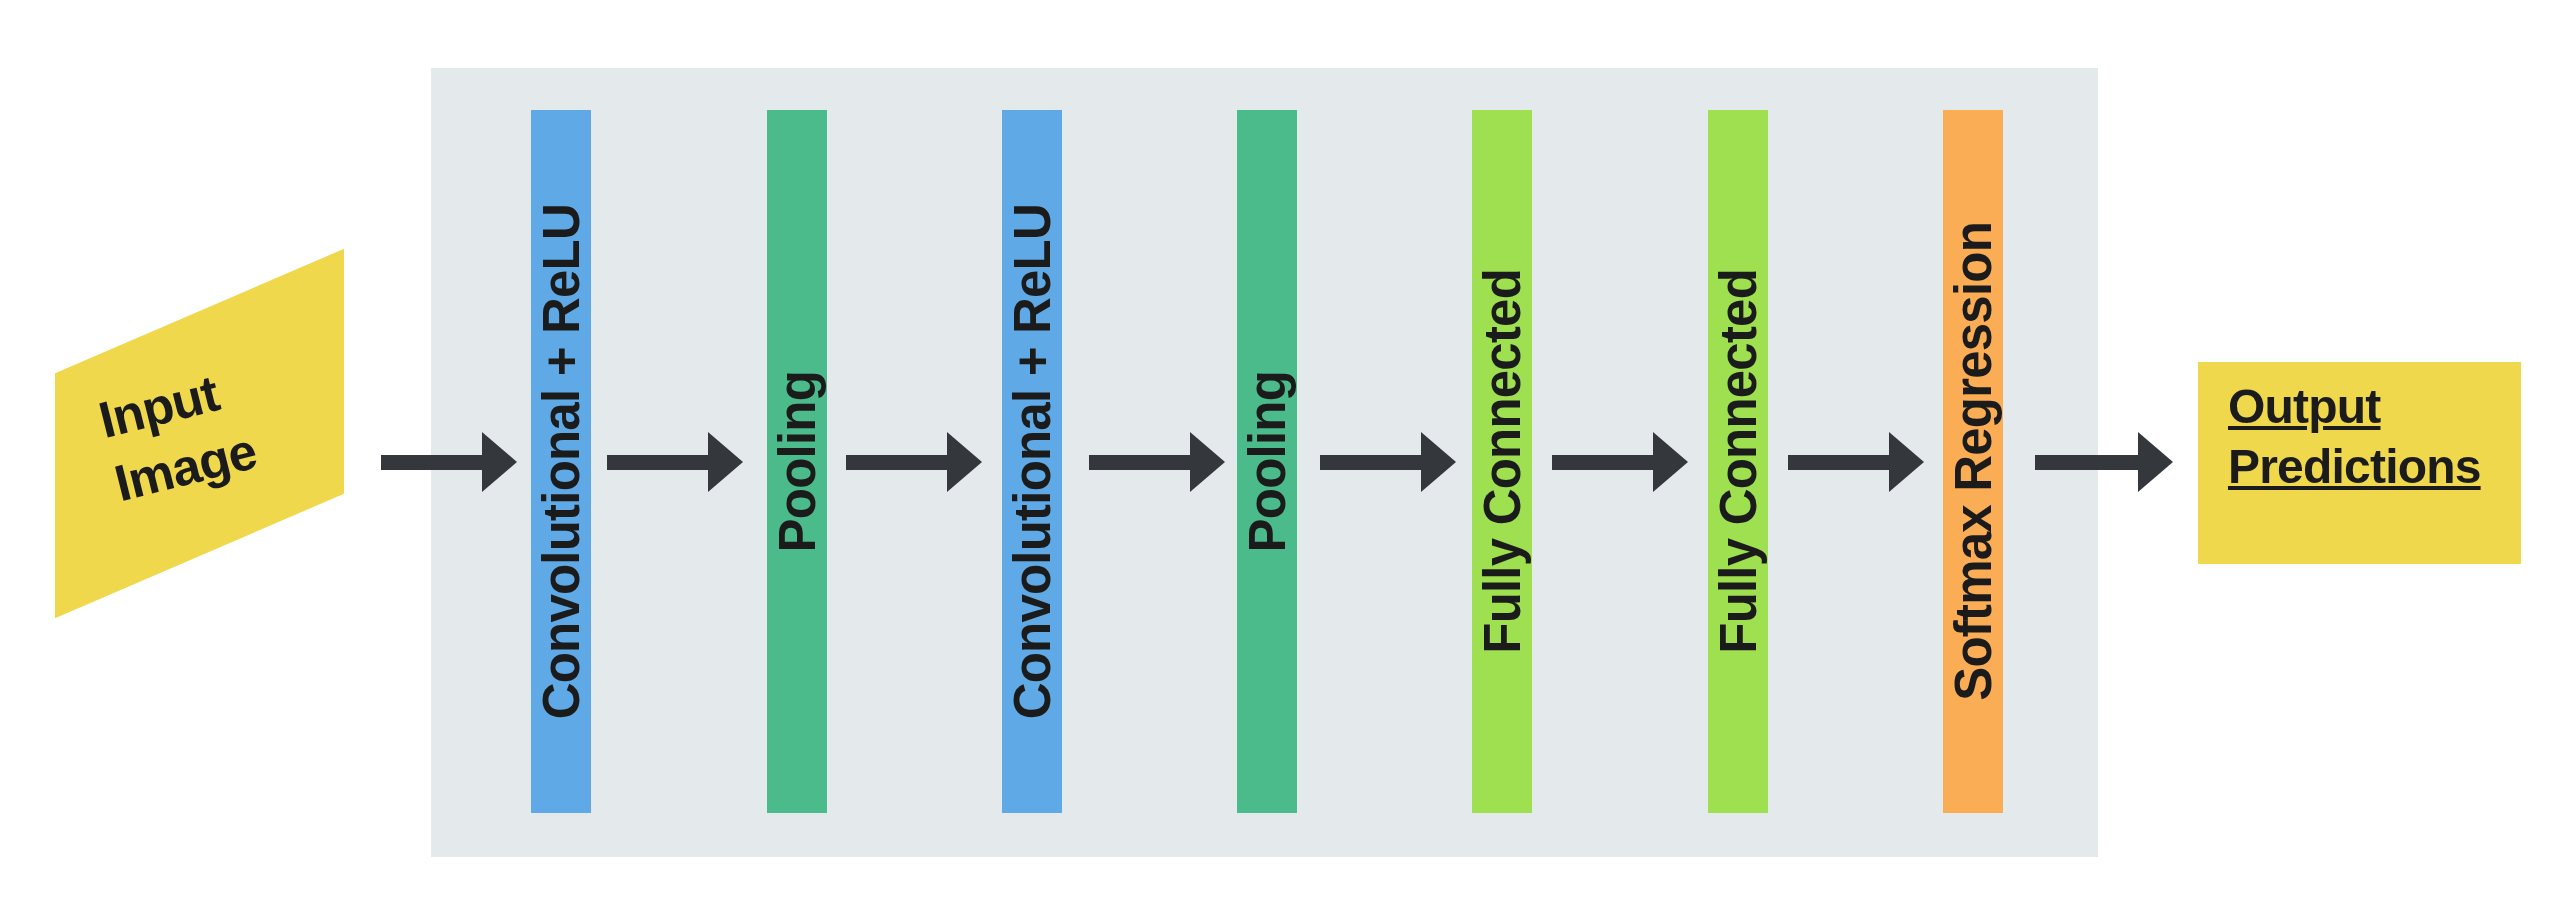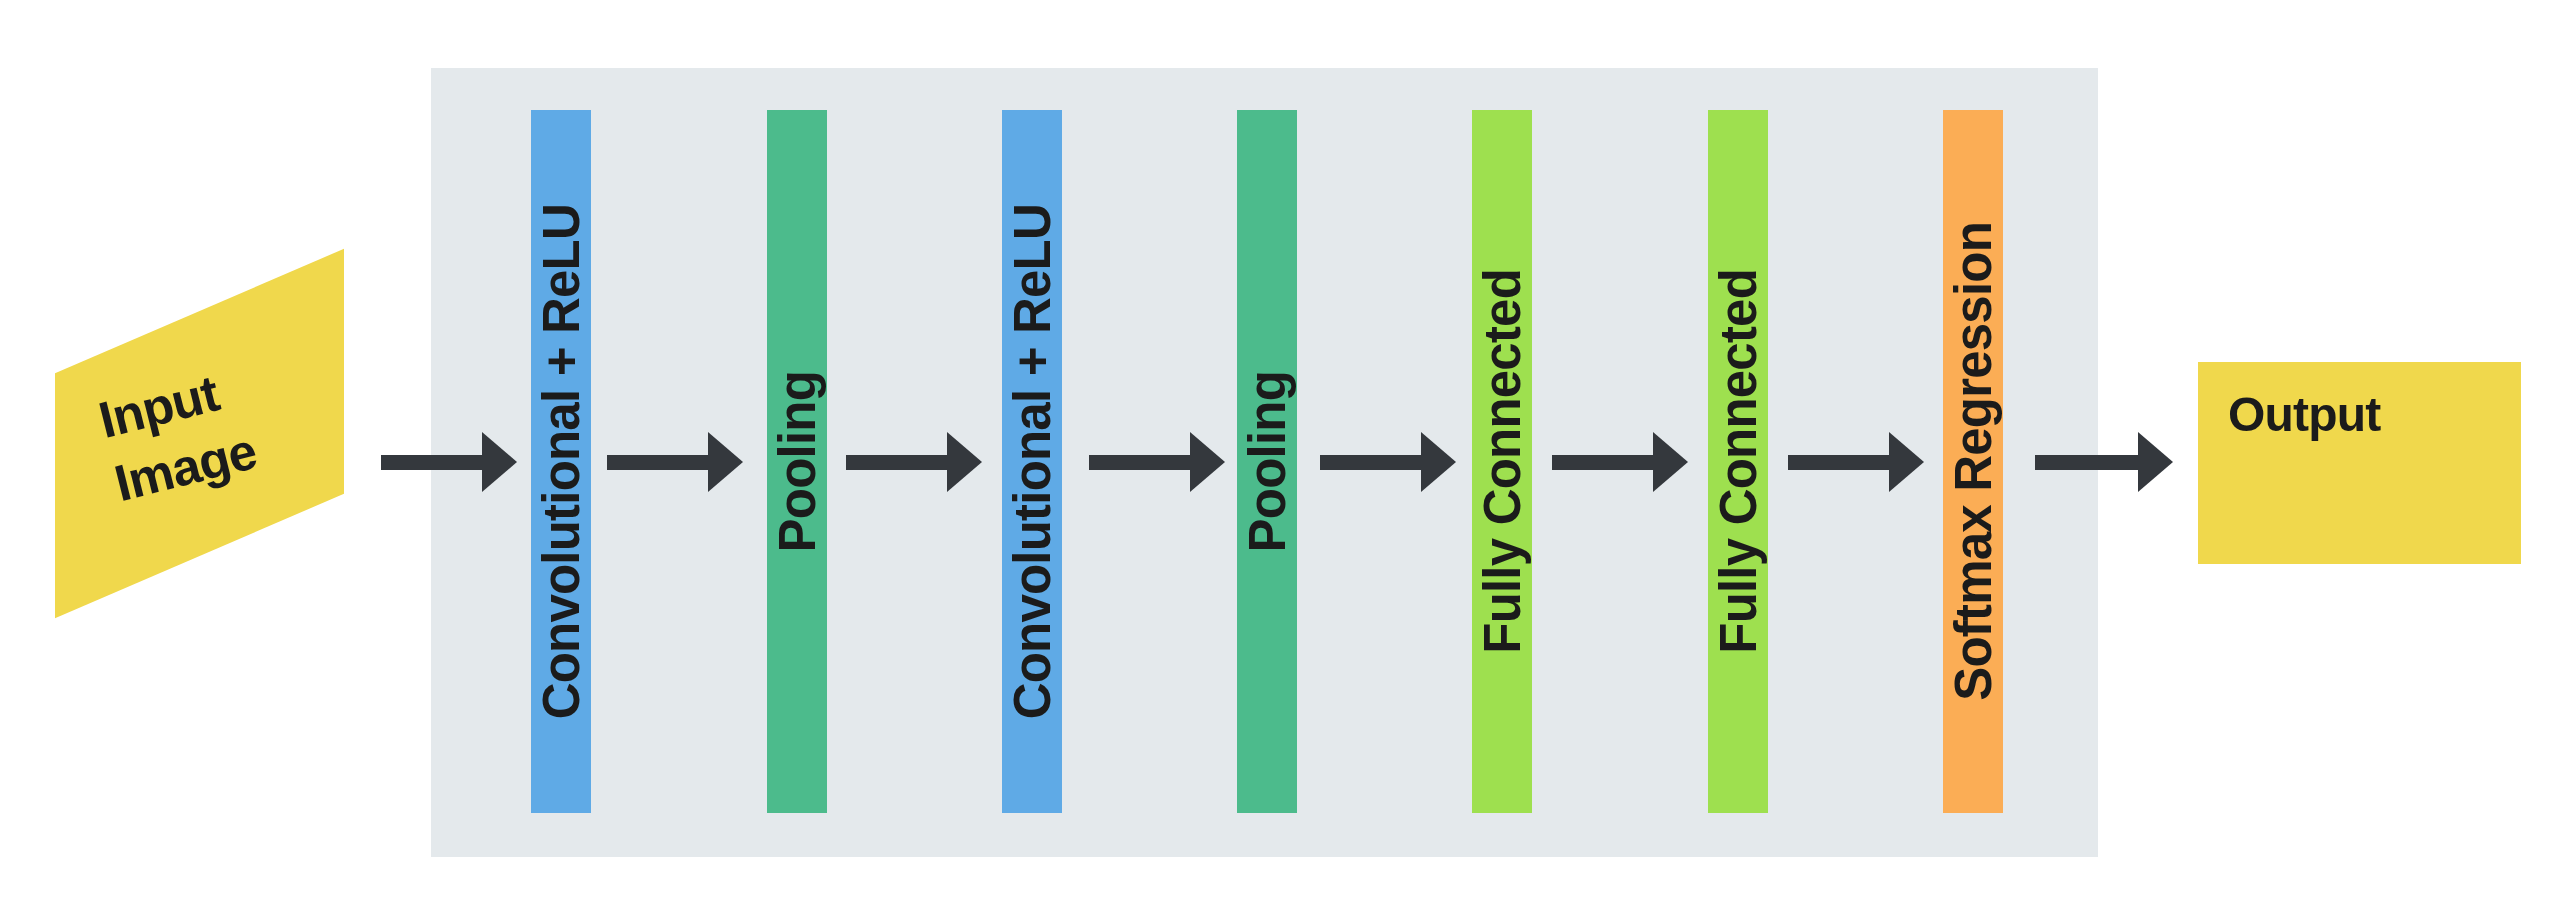--- a/index.html
+++ b/index.html
@@ -68,24 +68,25 @@
     border-top: 30.5px solid transparent;
     border-bottom: 30.5px solid transparent;
   }
   
   .output-box {
     position: absolute;
     left: 2198px; top: 362px;
     width: 323px; height: 202px;
   }
   .output-label {
-    padding: 23px 0 0 30px;
+    padding: 15px 0 0 30px;
     font-size: 48px;
     line-height: 1.26;
     letter-spacing: -0.8px;
+    text-decoration: underline;
   }
   .output-label .line { display: block; }
 </style>
 </head>
 <body>
 
 <div class="canvas" style="background: rgb(255, 255, 255); color: rgb(27, 27, 27);">
 
   <div class="panel" style="background: rgb(228, 233, 236);"></div>
 
@@ -146,17 +147,18 @@
   <div class="stage" style="left: 1708px; background: rgb(158, 224, 79);">
     <span class="stage-label">Fully Connected</span>
   </div>
   <div class="stage" style="left: 1943px; background: rgb(251, 173, 85);">
     <span class="stage-label">Softmax Regression</span>
   </div>
 
   <div class="output-box" style="background: rgb(240, 216, 76);">
     <div class="output-label">
       <span class="line">Output</span>
+      <span class="line">Predictions</span>
     </div>
   </div>
 
 </div>
 
 
 </body></html>

